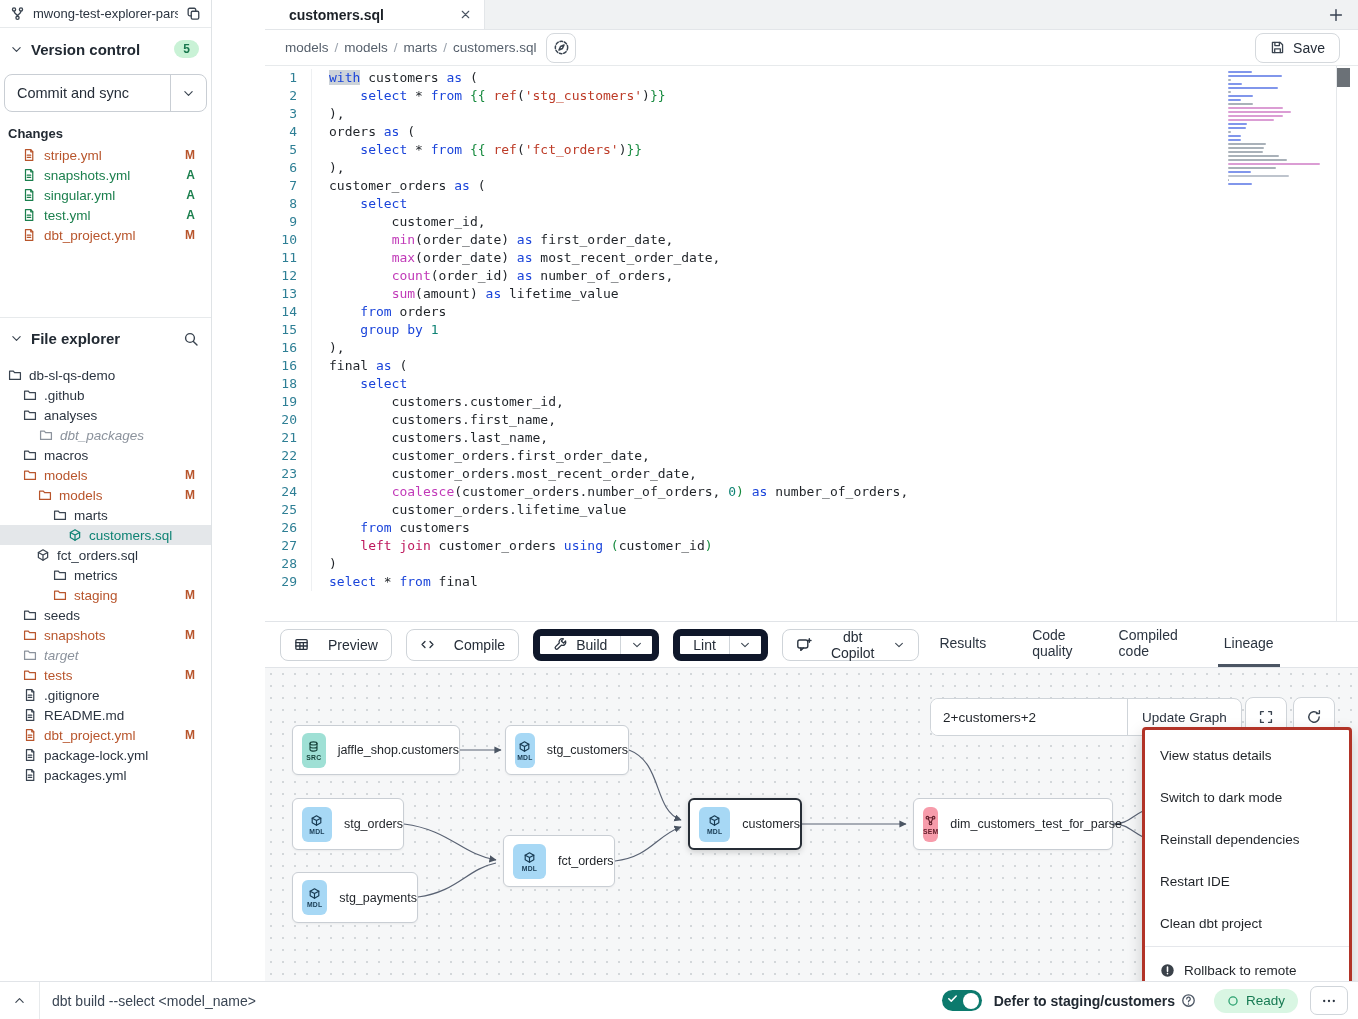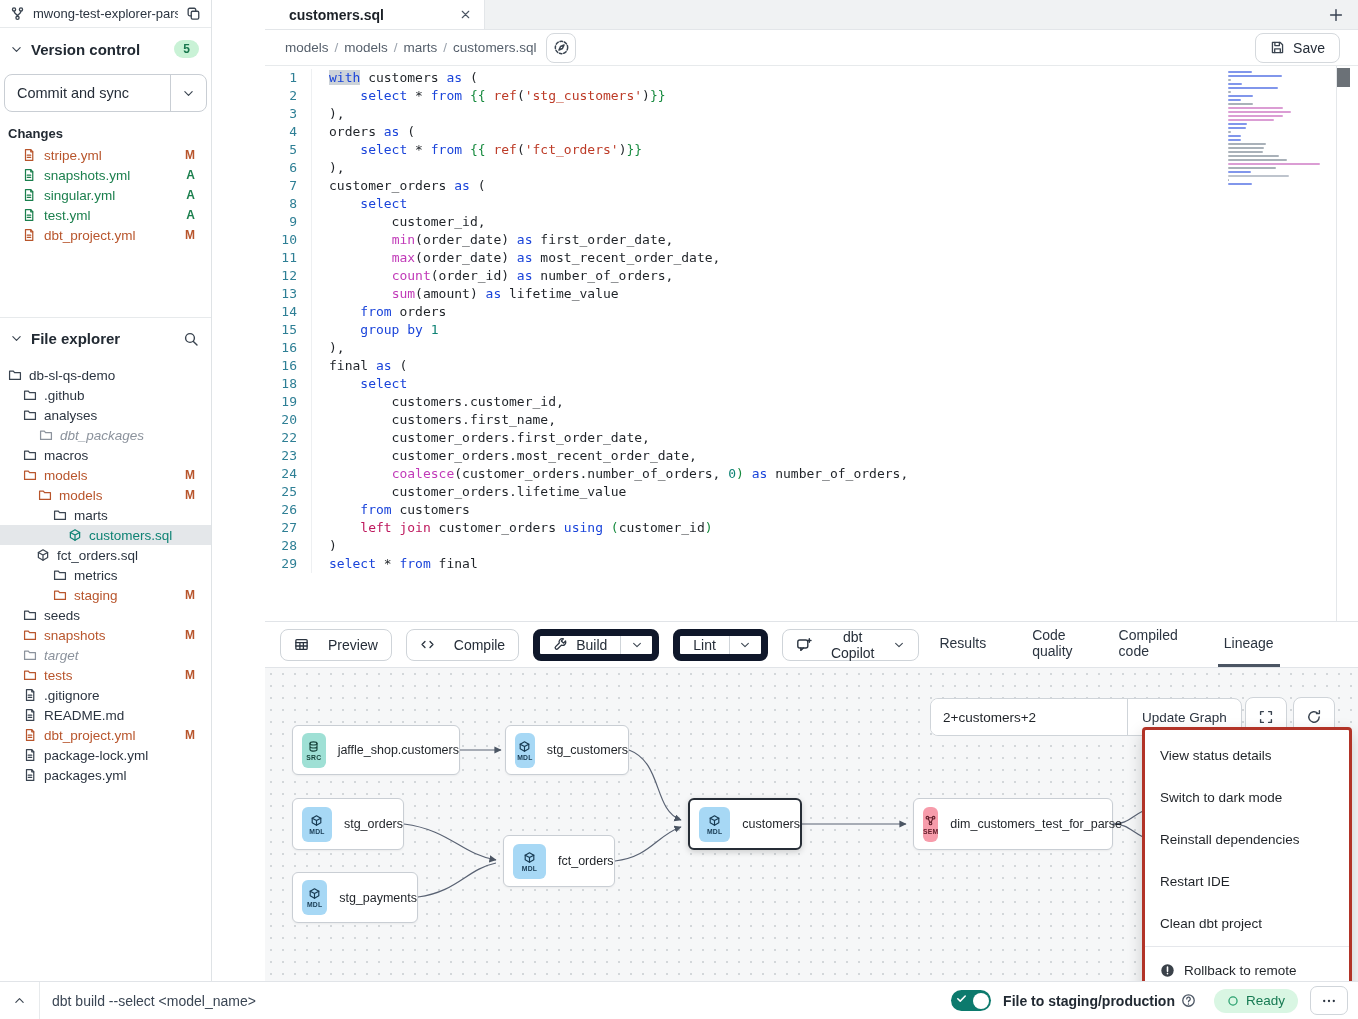--- a/index.html
+++ b/index.html
@@ -477,20 +477,21 @@
         <div class="cline"><span class="gut">11</span><span class="ctext"><span class="tk-t">        </span><span class="tk-f">max</span><span class="tk-t">(order_date) </span><span class="tk-k">as</span><span class="tk-t"> most_recent_order_date,</span></span></div>
         <div class="cline"><span class="gut">12</span><span class="ctext"><span class="tk-t">        </span><span class="tk-f">count</span><span class="tk-t">(order_id) </span><span class="tk-k">as</span><span class="tk-t"> number_of_orders,</span></span></div>
         <div class="cline"><span class="gut">13</span><span class="ctext"><span class="tk-t">        </span><span class="tk-f">sum</span><span class="tk-t">(amount) </span><span class="tk-k">as</span><span class="tk-t"> lifetime_value</span></span></div>
         <div class="cline"><span class="gut">14</span><span class="ctext"><span class="tk-t">    </span><span class="tk-k">from</span><span class="tk-t"> orders</span></span></div>
         <div class="cline"><span class="gut">15</span><span class="ctext"><span class="tk-t">    </span><span class="tk-k">group by</span><span class="tk-t"> </span><span class="tk-n">1</span></span></div>
         <div class="cline"><span class="gut">16</span><span class="ctext"><span class="tk-t">),</span></span></div>
         <div class="cline"><span class="gut">16</span><span class="ctext"><span class="tk-t">final </span><span class="tk-k">as</span><span class="tk-t"> (</span></span></div>
         <div class="cline"><span class="gut">18</span><span class="ctext"><span class="tk-t">    </span><span class="tk-k">select</span></span></div>
         <div class="cline"><span class="gut">19</span><span class="ctext"><span class="tk-t">        customers.customer_id,</span></span></div>
         <div class="cline"><span class="gut">20</span><span class="ctext"><span class="tk-t">        customers.first_name,</span></span></div>
+        <div class="cline"><span class="gut">21</span><span class="ctext"><span class="tk-t">        customers.last_name,</span></span></div>
         <div class="cline"><span class="gut">22</span><span class="ctext"><span class="tk-t">        customer_orders.first_order_date,</span></span></div>
         <div class="cline"><span class="gut">23</span><span class="ctext"><span class="tk-t">        customer_orders.most_recent_order_date,</span></span></div>
         <div class="cline"><span class="gut">24</span><span class="ctext"><span class="tk-t">        </span><span class="tk-f">coalesce</span><span class="tk-t">(customer_orders.number_of_orders, </span><span class="tk-n">0</span><span class="tk-p">)</span><span class="tk-t"> </span><span class="tk-k">as</span><span class="tk-t"> number_of_orders,</span></span></div>
         <div class="cline"><span class="gut">25</span><span class="ctext"><span class="tk-t">        customer_orders.lifetime_value</span></span></div>
         <div class="cline"><span class="gut">26</span><span class="ctext"><span class="tk-t">    </span><span class="tk-k">from</span><span class="tk-t"> customers</span></span></div>
         <div class="cline"><span class="gut">27</span><span class="ctext"><span class="tk-t">    </span><span class="tk-g">left join</span><span class="tk-t"> customer_orders </span><span class="tk-k">using</span><span class="tk-t"> </span><span class="tk-p">(</span><span class="tk-t">customer_id</span><span class="tk-p">)</span></span></div>
         <div class="cline"><span class="gut">28</span><span class="ctext"><span class="tk-t">)</span></span></div>
         <div class="cline"><span class="gut">29</span><span class="ctext"><span class="tk-k">select</span><span class="tk-t"> * </span><span class="tk-k">from</span><span class="tk-t"> final</span></span></div>
       </div>
     <div class="minimap" id="minimap">
@@ -756,21 +757,21 @@
     </div>
   <div class="cmd-text">dbt build --select &lt;model_name&gt;</div>
   <div class="toggle">
     <span class="chk" style="display: inline-flex; align-items: center;">
         <svg width="11" height="11" viewBox="0 0 16 16" fill="none" stroke="#ffffff" stroke-width="1.4" stroke-linecap="round" stroke-linejoin="round">
           <path d="M2.6 8.4 L6.2 11.8 L13.4 4.4" stroke-width="2.2"></path>
         </svg>
       </span>
     <span class="knob"></span>
   </div>
-  <span class="defer-label">File to staging/production</span>
+  <span class="defer-label">Defer to staging/customers</span>
   <span style="display: inline-flex; align-items: center;">
       <svg width="15" height="15" viewBox="0 0 16 16" fill="none" stroke="#4b5563" stroke-width="1.4" stroke-linecap="round" stroke-linejoin="round">
         <circle cx="8" cy="8" r="6.1"></circle>
         <path d="M6.1 6.3 a1.9 1.9 0 1 1 2.7 1.8 c-.6.3-.8.7-.8 1.3 M8 11.7 v.2"></path>
       </svg>
     </span>
   <div class="ready-pill">
     <span style="display: inline-flex; align-items: center;">
         <svg width="12" height="12" viewBox="0 0 16 16" fill="none" stroke="#2aa06f" stroke-width="1.4" stroke-linecap="round" stroke-linejoin="round">
           <circle cx="8" cy="8" r="5.4" stroke-width="1.7"></circle>

